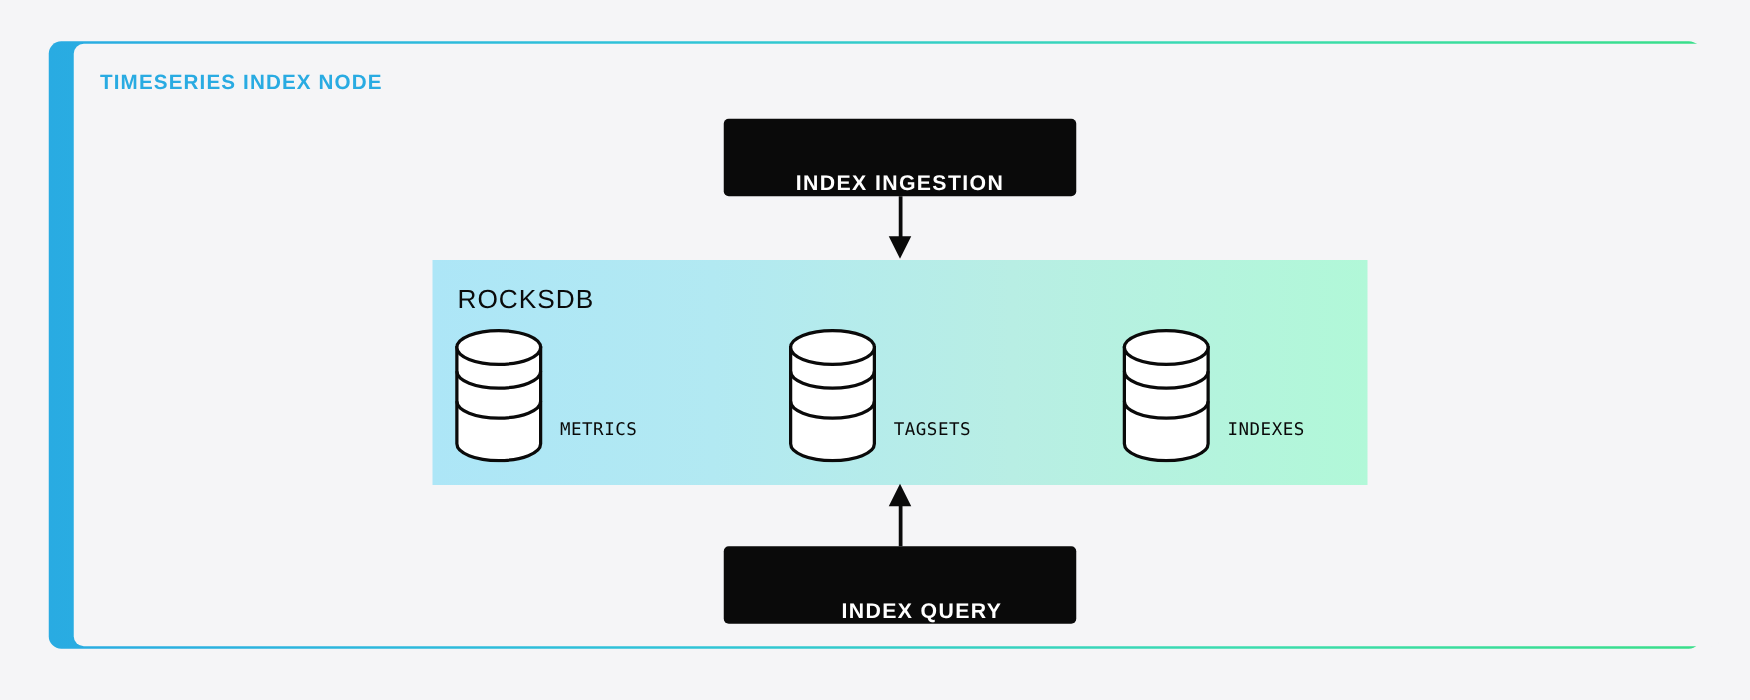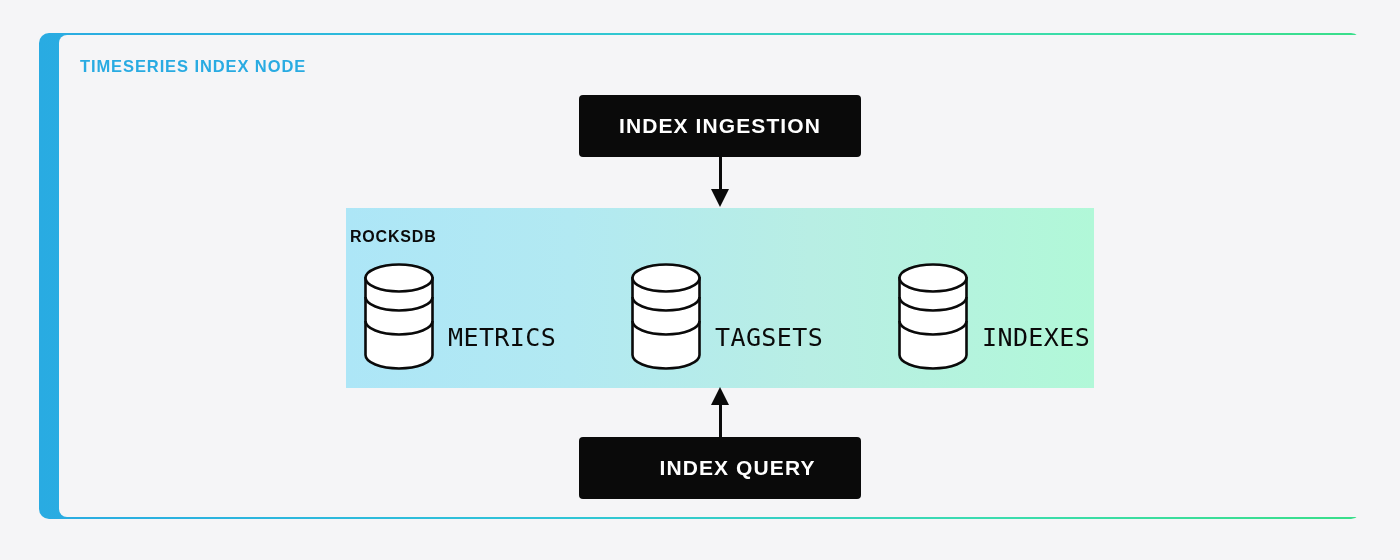--- a/index.html
+++ b/index.html
@@ -53,23 +53,23 @@
     white-space: nowrap;
   }
 
   
   .proc-box {
     position: absolute;
     background: #0a0a0a;
     border-radius: 4px;
     color: #ffffff;
     display: flex;
-    align-items: center;
+    align-items: flex-end;
     justify-content: center;
-    font-size: 21px;
+    font-size: 17px;
     font-weight: bold;
     letter-spacing: 1.1px;
     box-sizing: border-box;
   }
   #ingestion-box {
     left: 520px;
     top: 60px;
     width: 282px;
     height: 62px;
   }
@@ -126,25 +126,25 @@
   #rocksdb-panel {
     position: absolute;
     left: 287px;
     top: 173px;
     width: 748px;
     height: 180px;
     background: linear-gradient(90deg, #ADE6F7 0%, #B2E9F2 30%, #B8EEE4 62%, #B1F8D8 100%);
   }
   .panel-title {
     position: absolute;
-    left: 4px;
+    left: 20px;
     top: 20px;
     color: #0a0a0a;
-    font-size: 16px;
-    font-weight: bold;
+    font-size: 21px;
+    font-weight: normal;
     letter-spacing: 0.8px;
   }
 
   
   .store {
     position: absolute;
     top: 52px;
     display: flex;
     align-items: flex-end;
     height: 110px;
@@ -156,21 +156,21 @@
   .cylinder {
     position: relative;
     width: 72px;
     height: 107px;
     flex: none;
   }
   .cyl-svg { display: block; }
 
   .store-label {
     font-family: "DejaVu Sans Mono", "Liberation Mono", monospace;
-    font-size: 25px;
+    font-size: 14px;
     color: #0a0a0a;
     letter-spacing: 0.4px;
     margin-left: 13px;
     margin-bottom: 18px;
     white-space: nowrap;
   }
 </style>
 </head>
 <body>
 

